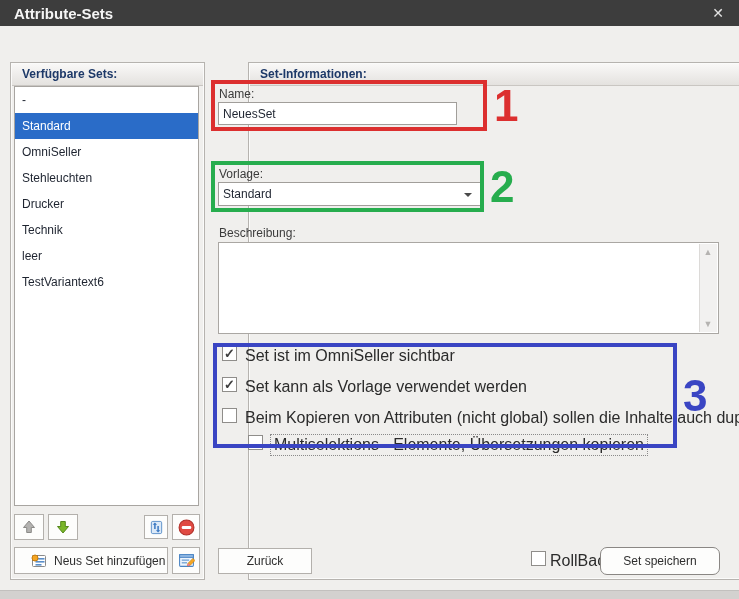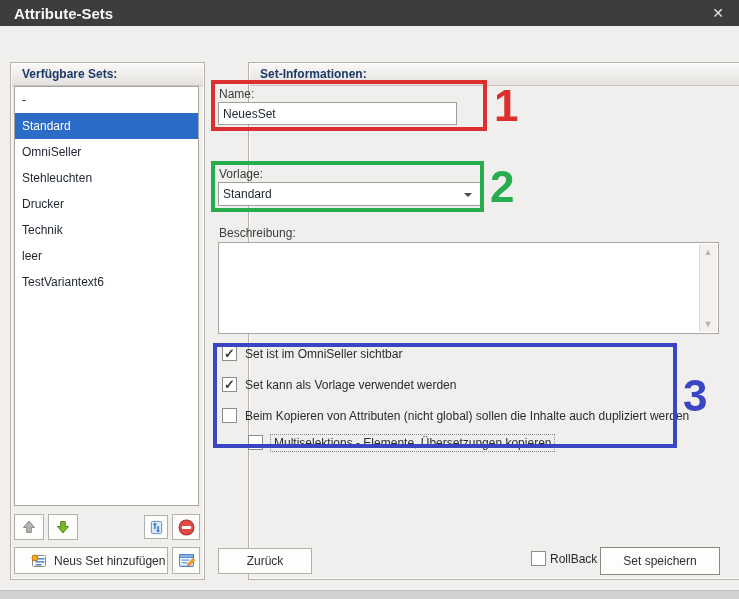--- a/index.html
+++ b/index.html
@@ -32,21 +32,21 @@
   .combo{position:absolute;background:#fff;border:1px solid #a19e9a;box-sizing:border-box;
          font-size:12px;color:#1e2430;line-height:22px;padding:0 4px;cursor:pointer;}
   .caret{position:absolute;right:8px;top:10px;width:0;height:0;border-left:4px solid transparent;
          border-right:4px solid transparent;border-top:4px solid #4a4a4a;}
   .textarea{position:absolute;background:#fff;border:1px solid #aaa7a3;box-sizing:border-box;}
   .scrollbar{position:absolute;right:1px;top:1px;bottom:1px;width:17px;background:#f2f1f0;border-left:1px solid #dcdad8;}
   .scroll-arrow{position:absolute;left:0;width:16px;height:16px;color:#b5b3b1;font-size:9px;text-align:center;line-height:16px;}
   
   .cbx{position:absolute;width:15px;height:15px;background:#fff;border:1px solid #8f8d8a;box-sizing:border-box;
        font-size:13px;line-height:13px;text-align:center;color:#3f3f3f;font-weight:bold;cursor:pointer;}
-  .cbx-label{position:absolute;font-size:12px;color:#2b2b2b;white-space:nowrap;}
+  .cbx-label{position:absolute;font-size:16px;color:#2b2b2b;white-space:nowrap;}
   .cbx-label.dotted{border:1px dotted #8a8a8a;padding:1px 3px;text-align:center;}
   
   .anno-box{position:absolute;box-sizing:border-box;pointer-events:none;}
   .anno-digit{position:absolute;font-size:44px;font-weight:bold;line-height:1;pointer-events:none;}
 </style>
 </head>
 <body>
 
 <div class="window">
 
@@ -153,21 +153,21 @@
   <span class="cbx-label" style="left:245px;top:409px;">Beim Kopieren von Attributen (nicht global) sollen die Inhalte auch dupliziert werden</span>
 
   <div class="cbx" style="left:248px;top:435px;"></div>
   <span class="cbx-label dotted" style="left:270px;top:434px;">Multiselektions - Elemente, Übersetzungen kopieren</span>
 
   <div class="btn" style="left:218px;top:548px;width:94px;height:26px;">
     <span>Zurück</span>
   </div>
   <div class="cbx" style="left:531px;top:551px;"></div>
   <span class="cbx-label" style="left:550px;top:552px;">RollBack</span>
-  <div class="btn default" style="left:600px;top:547px;width:120px;height:28px;">
+  <div class="btn default" style="left:600px;top:547px;width:120px;height:28px;border-radius:7px;">
     <span>Set speichern</span>
   </div>
 
   <div class="anno-box" style="left:211px;top:80px;width:276px;height:51px;border:4px solid #dc2f2f;"></div>
   <div class="anno-digit" style="left:494px;top:84px;color:#dc2f2f;">1</div>
 
   <div class="anno-box" style="left:211px;top:161px;width:273px;height:51px;border:4px solid #27ad4e;"></div>
   <div class="anno-digit" style="left:490px;top:165px;color:#27ad4e;">2</div>
 
   <div class="anno-box" style="left:213px;top:343px;width:464px;height:105px;border:4px solid #3a45c3;"></div>

